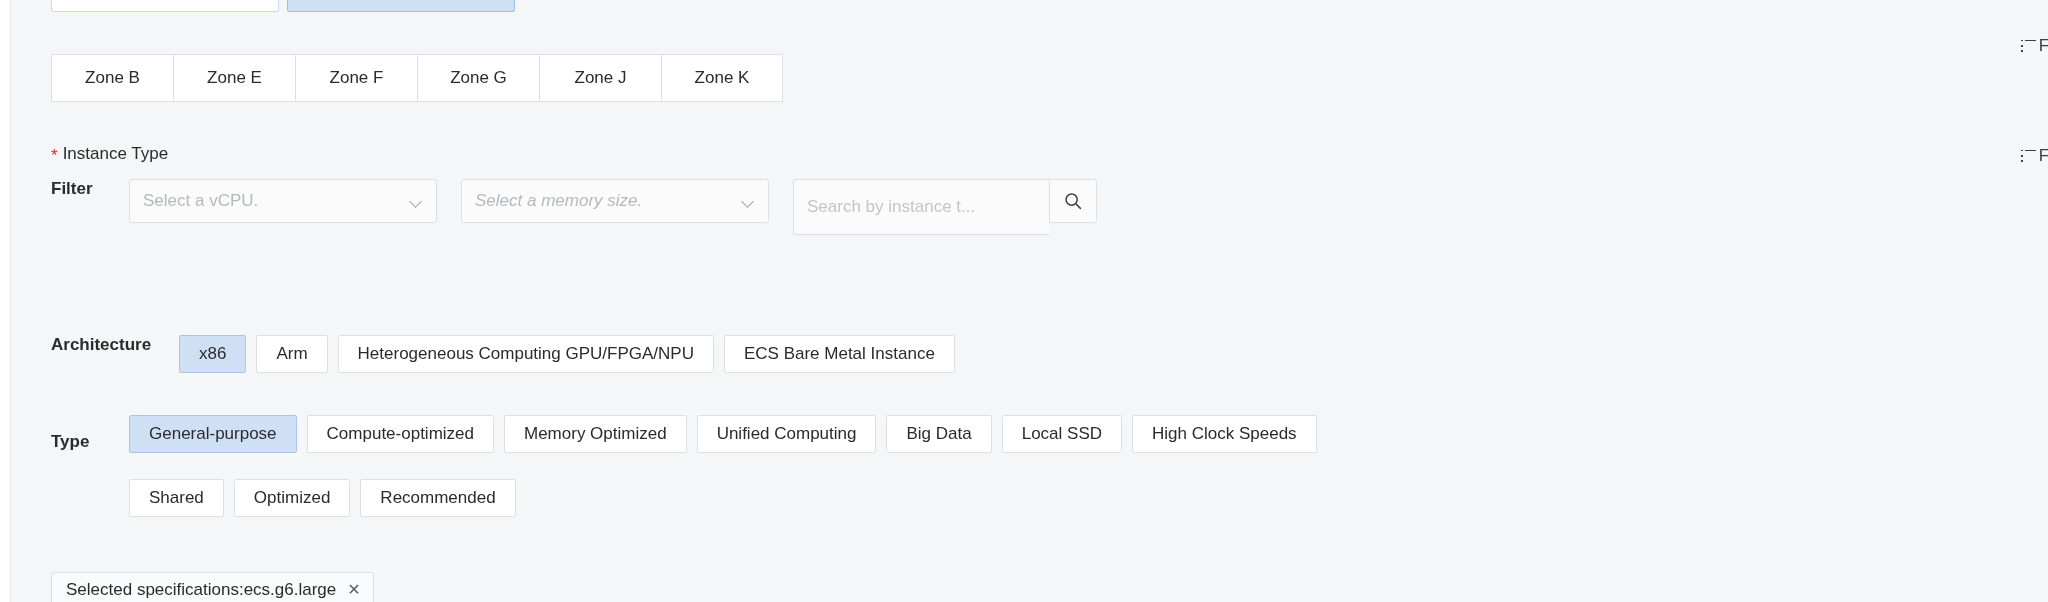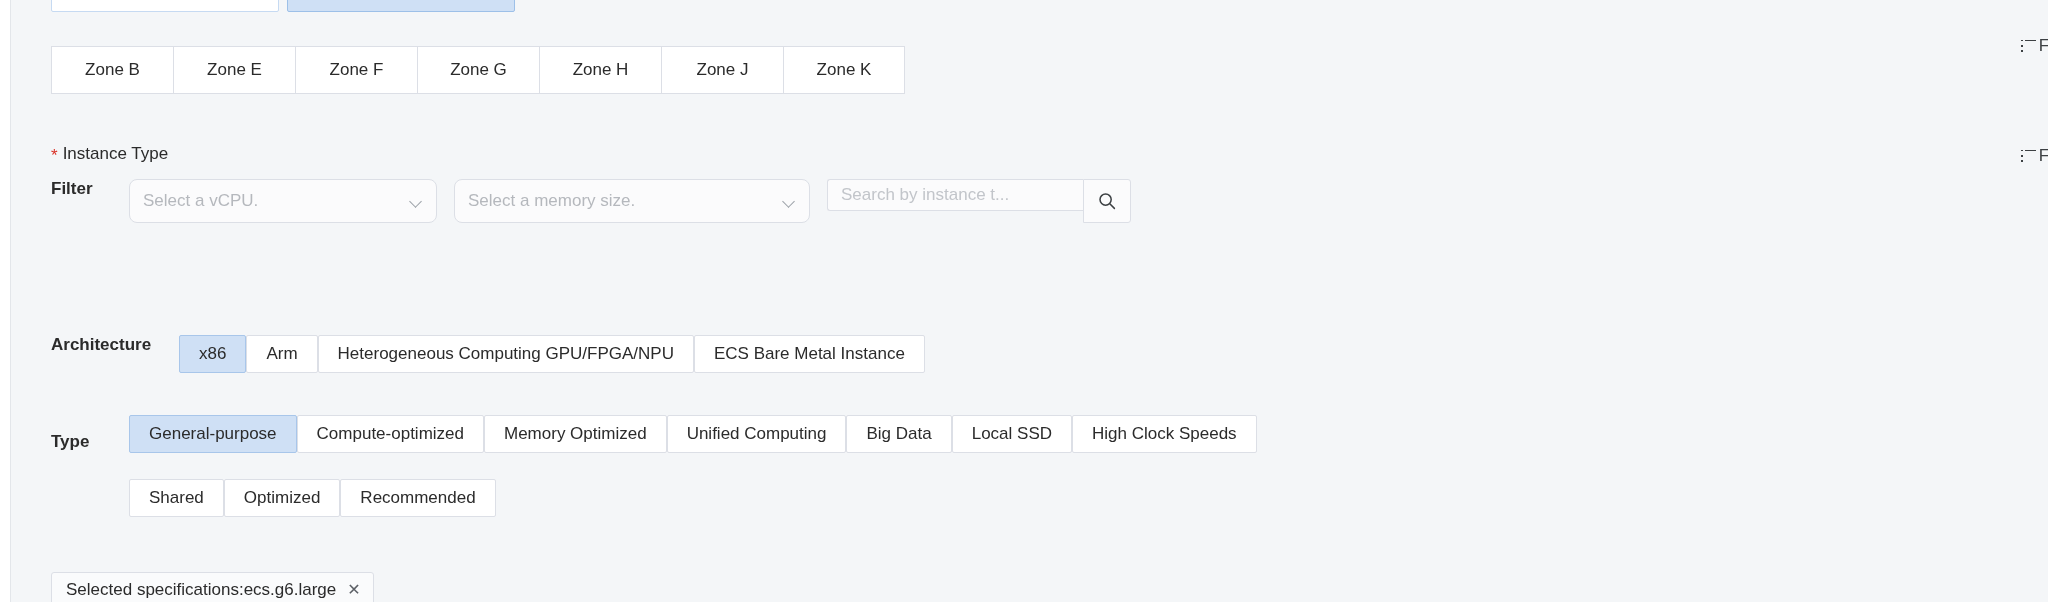--- a/index.html
+++ b/index.html
@@ -69,21 +69,21 @@
     color: #d93026;
     font-size: 17px;
     margin-right: 5px;
     position: relative;
     top: 2px;
   }
 
   
   .segmented {
     display: flex;
-    margin-top: 12px;
+    margin-top: 20px;
     align-items: center;
   }
   .seg-btn {
     height: 48px;
     min-width: 122px;
     padding: 0 16px;
     background: #ffffff;
     border: 1px solid #dcdfe6;
     border-right-width: 0;
     box-sizing: border-box;
@@ -146,30 +146,30 @@
     font-size: 17px;
     font-weight: bold;
     color: #2b2b2b;
     width: 78px;
     flex: 0 0 78px;
     white-space: nowrap;
   }
   .select-box {
     height: 44px;
     border: 1px solid #dcdfe6;
-    border-radius: 8px;
+    border-radius: 3px;
     background: #fbfbfc;
     box-sizing: border-box;
     display: flex;
     align-items: center;
     padding: 0 13px;
     font-size: 17px;
     color: #b5b8bd;
     cursor: pointer;
-    margin-right: 17px;
+    margin-right: 24px;
   }
   .select-box .ph { flex: 1 1 auto; white-space: nowrap; }
   .chev {
     width: 13px; height: 8px;
     position: relative;
     margin-left: 12px;
     flex: 0 0 auto;
   }
   .chev::before {
     content: "";
@@ -180,21 +180,21 @@
     border-bottom: 1.6px solid #9aa0a6;
     transform: rotate(45deg);
   }
   .search-wrap {
     display: flex;
     height: 44px;
     box-sizing: border-box;
   }
   .search-input {
     width: 256px;
-    height: 32px;
+    height: 56px;
     border: 1px solid #dcdfe6;
     border-right: none;
     border-radius: 3px 0 0 3px;
     background: #fbfbfc;
     box-sizing: border-box;
     padding: 0 13px;
     font-size: 17px;
     color: #333;
     font-family: "Liberation Sans", sans-serif;
     outline: none;
@@ -215,20 +215,21 @@
 
   
   .chips {
     display: flex;
     flex-wrap: wrap;
     gap: 0;
   }
   .chip {
     height: 38px;
     padding: 14px 19px;
+    margin-right: 10px;
     background: #ffffff;
     border: 1px solid #dcdfe6;
     border-radius: 2px;
     box-sizing: border-box;
     display: flex;
     align-items: center;
     justify-content: center;
     font-size: 17px;
     color: #2b2b2b;
     white-space: nowrap;
@@ -276,21 +277,20 @@
     <div class="clip-btn"></div>
     <div class="clip-btn selected"></div>
   </div>
 
   <div class="field-block" style="top:34px;">
     <div class="segmented">
       <div class="seg-btn">Zone B</div>
       <div class="seg-btn">Zone E</div>
       <div class="seg-btn">Zone F</div>
       <div class="seg-btn">Zone G</div>
-      <div class="seg-btn">Zone H</div>
       <div class="seg-btn">Zone J</div>
       <div class="seg-btn">Zone K</div>
     </div>
   </div>
 
   <div class="right-affordance" style="top:36px; right:-5px;">
     <span class="list-icon">
       <b></b>
         <b></b>
         <b></b>
@@ -320,21 +320,21 @@
   </div>
 
   <div class="row field-block" style="top:179px;">
     <div class="row-label">Filter</div>
 
     <div class="select-box" style="width:308px;">
       <span class="ph">Select a vCPU.</span>
       <span class="chev"></span>
     </div>
 
-    <div class="select-box" style="width:356px;">
+    <div class="select-box" style="width:308px;font-style:italic;">
       <span class="ph">Select a memory size.</span>
       <span class="chev"></span>
     </div>
 
     <div class="search-wrap">
       <input class="search-input" type="text" placeholder="Search by instance t..." style="">
       <div class="search-btn">
         <svg width="20" height="20" viewBox="0 0 20 20">
           <circle cx="8.6" cy="8.6" r="5.6" fill="none" stroke="#3c4043" stroke-width="1.5"></circle>
           <line x1="12.8" y1="12.8" x2="17.4" y2="17.4" stroke="#3c4043" stroke-width="1.5" stroke-linecap="round"></line>

